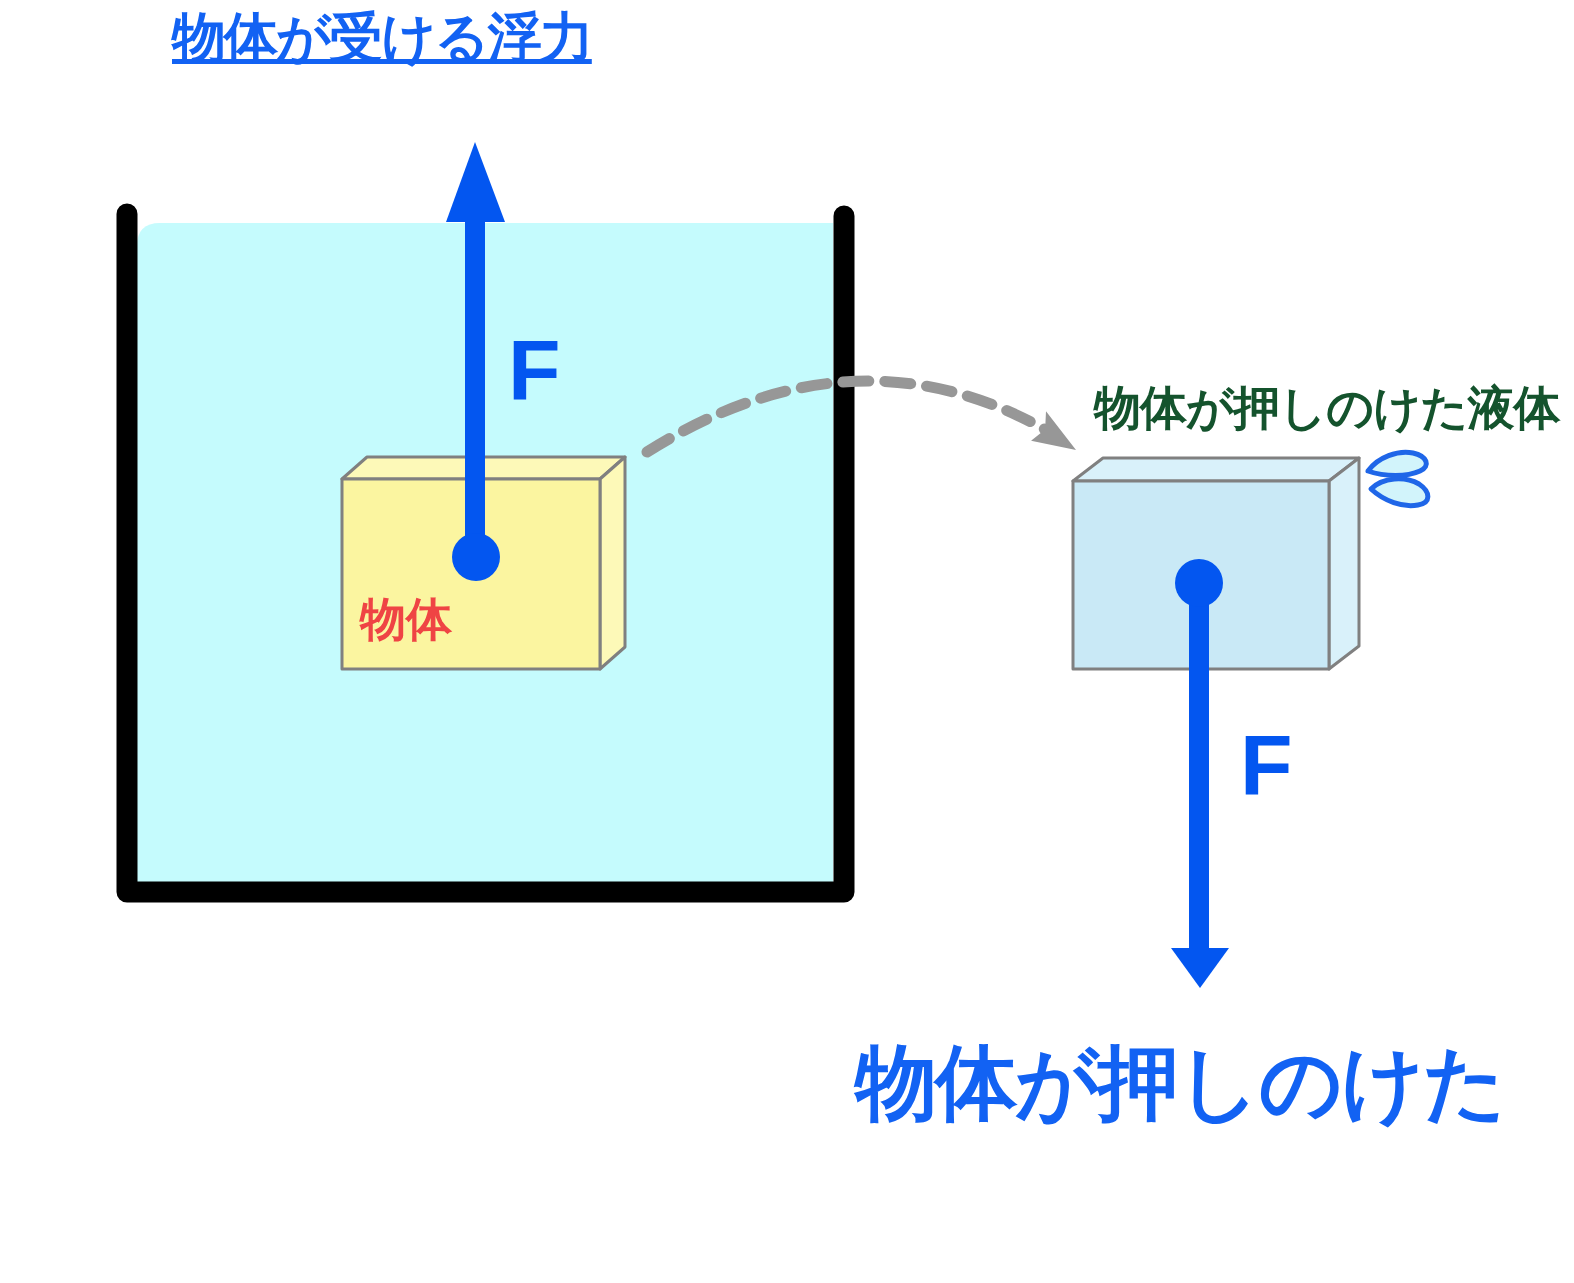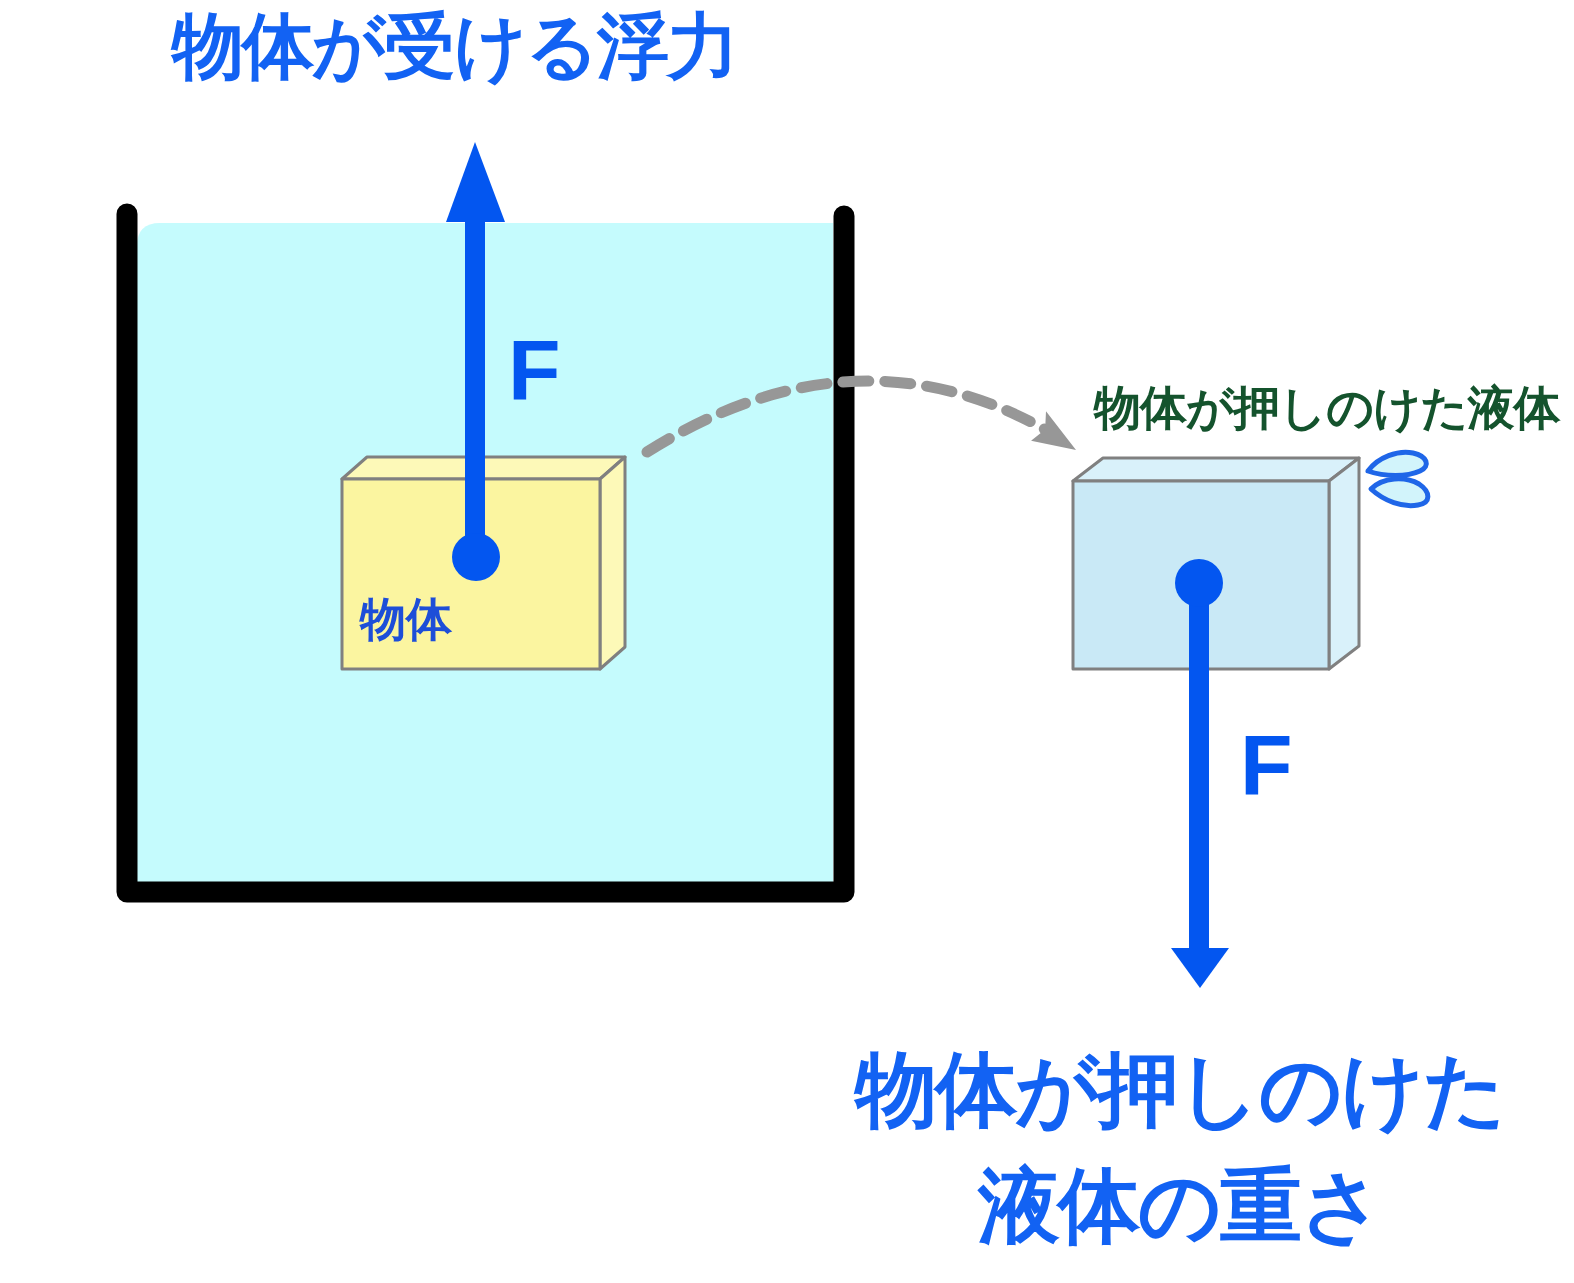--- a/index.html
+++ b/index.html
@@ -3,21 +3,21 @@
 <meta charset="utf-8">
 <style>
   html,body{margin:0;padding:0;background:#ffffff;}
   body{
     width:1574px;height:1283px;position:relative;overflow:hidden;
     font-family:"Liberation Sans","DejaVu Sans",sans-serif;
   }
   #stage{position:absolute;left:0;top:0;width:1574px;height:1283px;}
   svg{position:absolute;left:0;top:0;}
   .lbl{position:absolute;font-weight:bold;white-space:nowrap;line-height:1;}
-  .title{left:172px;top:10px;font-size:72px;letter-spacing:-2px;}
+  .title{left:172px;top:10px;font-size:54px;letter-spacing:-2px;text-decoration:underline;}
   .obj-label{left:360px;top:596px;font-size:46px;}
   .f-up{left:508px;top:327px;font-size:86px;}
   .f-down{left:1240px;top:722px;font-size:86px;}
   .displaced-label{left:1094px;top:384px;font-size:47px;letter-spacing:-1px;}
   .bottom-text{
     position:absolute;left:830px;top:1032px;width:700px;
     text-align:center;font-weight:bold;font-size:82px;line-height:1.42;
     letter-spacing:-2px;
   }
 </style>
@@ -67,24 +67,23 @@
       <line x1="1199" y1="583" x2="1199" y2="949" stroke-width="20" stroke="#0356F0"></line>
       <polygon points="1200,988 1171,948 1229,948" fill="#0356F0"></polygon>
       <circle cx="1199" cy="583" r="24" fill="#0356F0"></circle>
     </g>
   </svg>
 
   <div class="lbl title" style="color:#1262F3;">物体が受ける浮力</div>
 
   <div class="lbl f-up" style="color:#0356F0;">F</div>
 
-  <div class="lbl obj-label" style="color:#1d4ed8;">物体</div>
+  <div class="lbl obj-label" style="color:#ef4444;">物体</div>
 
   <div class="lbl displaced-label" style="color:#14532d;">物体が押しのけた液体</div>
 
   <div class="lbl f-down" style="color:#0356F0;">F</div>
 
-  <div class="bottom-text" style="color:#1262F3;">
+  <div class="bottom-text" style="color:#1262F3;font-family:Liberation Mono, monospace;">
     <div>物体が押しのけた</div>
-    <div>液体の重さ</div>
   </div>
 
 </div>
 
 </body></html>

